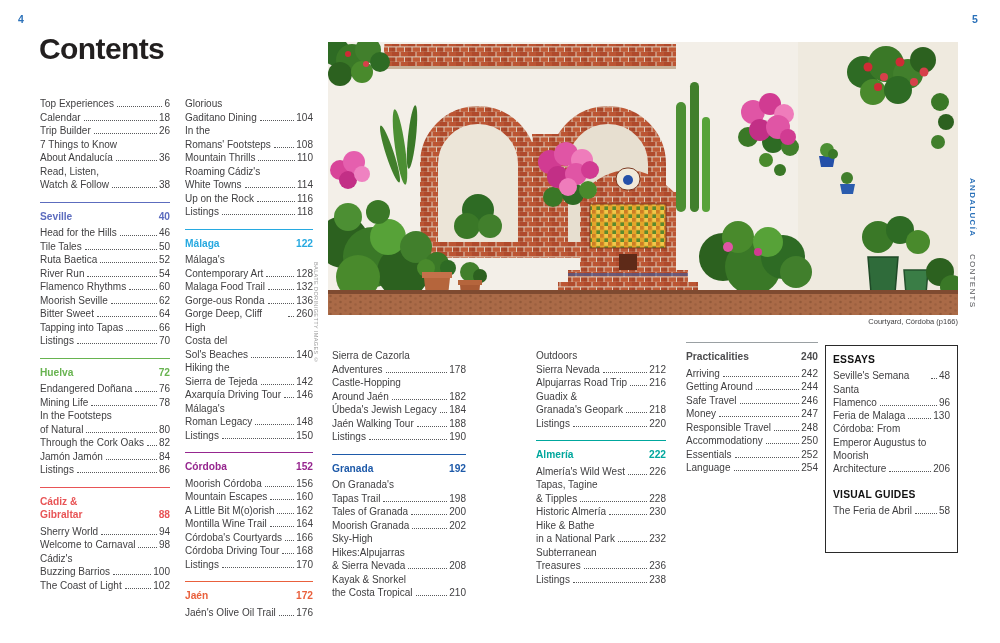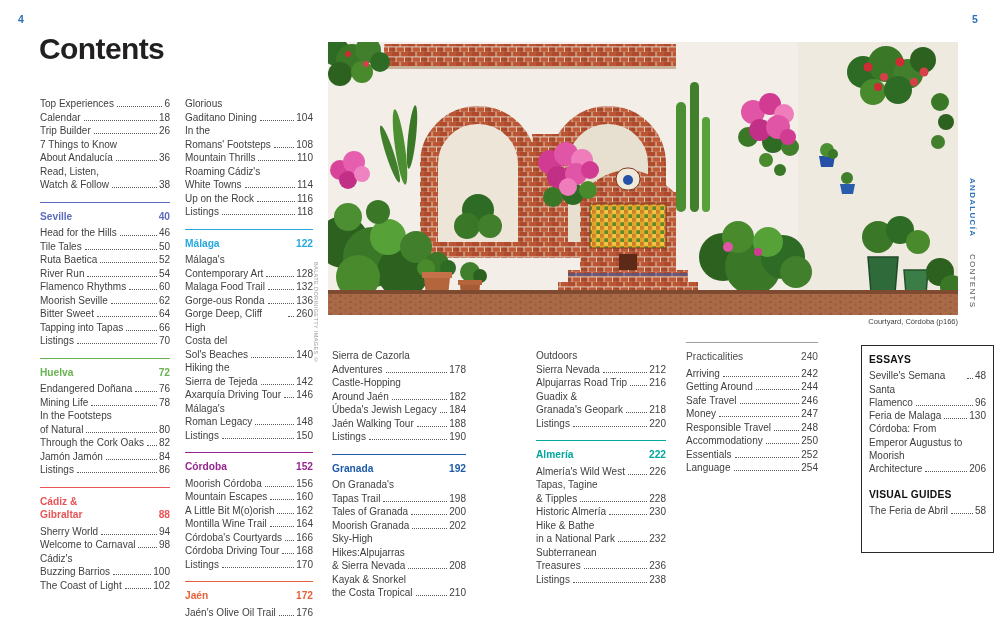--- a/index.html
+++ b/index.html
@@ -16,21 +16,21 @@
   .c2{left:332px;top:349px;width:134px;}
   .c3{left:536px;top:349px;width:130px;}
   .c4{left:686px;top:342px;width:132px;}
   .sec .rule{height:1px;margin:10px 0 7px;}
   .sec:first-child .rule{margin-top:0;}
   .hd{font-weight:bold;font-size:10.2px;margin-bottom:3px;}
   .erow{display:flex;align-items:baseline;}
   .erow .dots{flex:1;border-bottom:1px dotted #58595b;margin:0 2px 2px 3px;min-width:6px;}
   .erow .p{white-space:nowrap;}
   
-  .essaybox{position:absolute;left:861px;top:345px;width:133px;height:208px;
+  .essaybox{position:absolute;left:825px;top:345px;width:133px;height:208px;
             border:1px solid #2a2a2a;padding:7px 7px 10px;box-sizing:border-box;
             font-size:10px;line-height:13.3px;color:#414042;}
   .essaybox .boxhead{font-weight:bold;color:#111;font-size:10.3px;margin:0 0 3px;letter-spacing:.2px;}
   .essaybox .sec + .sec .boxhead{margin-top:12px;}
   
   .photo{position:absolute;left:328px;top:42px;width:630px;height:273px;overflow:hidden;background:#f3efe8;}
   .caption{position:absolute;left:628px;top:317px;width:330px;text-align:right;
            font-size:7.5px;color:#414042;}
   .credit{position:absolute;left:313px;top:262px;writing-mode:vertical-rl;
           font-size:5.5px;color:#9b9b9b;letter-spacing:.4px;}
@@ -801,21 +801,21 @@
             <span class="dots"></span>
             <span class="p">238</span>
           </div>
         </div>
       </div>
     </div>
   <div class="col c4">
       <div class="sec">
         <div class="rule" style="background: rgb(154, 160, 163);"></div>
         <div class="hd" style="color: rgb(77, 77, 79);">
-          <div class="erow hrow-b" style="color: rgb(77, 77, 79); font-weight: normal;">
+          <div class="erow hrow-b" style="color: rgb(77, 77, 79); font-weight: bold;">
             <span class="t">Practicalities</span>
             <span style="flex: 1 1 0%;"></span>
             <span class="p">240</span>
           </div>
         </div>
         <div class="entry">
           <div class="erow">
             <span class="t">Arriving</span>
             <span class="dots"></span>
             <span class="p">242</span>

